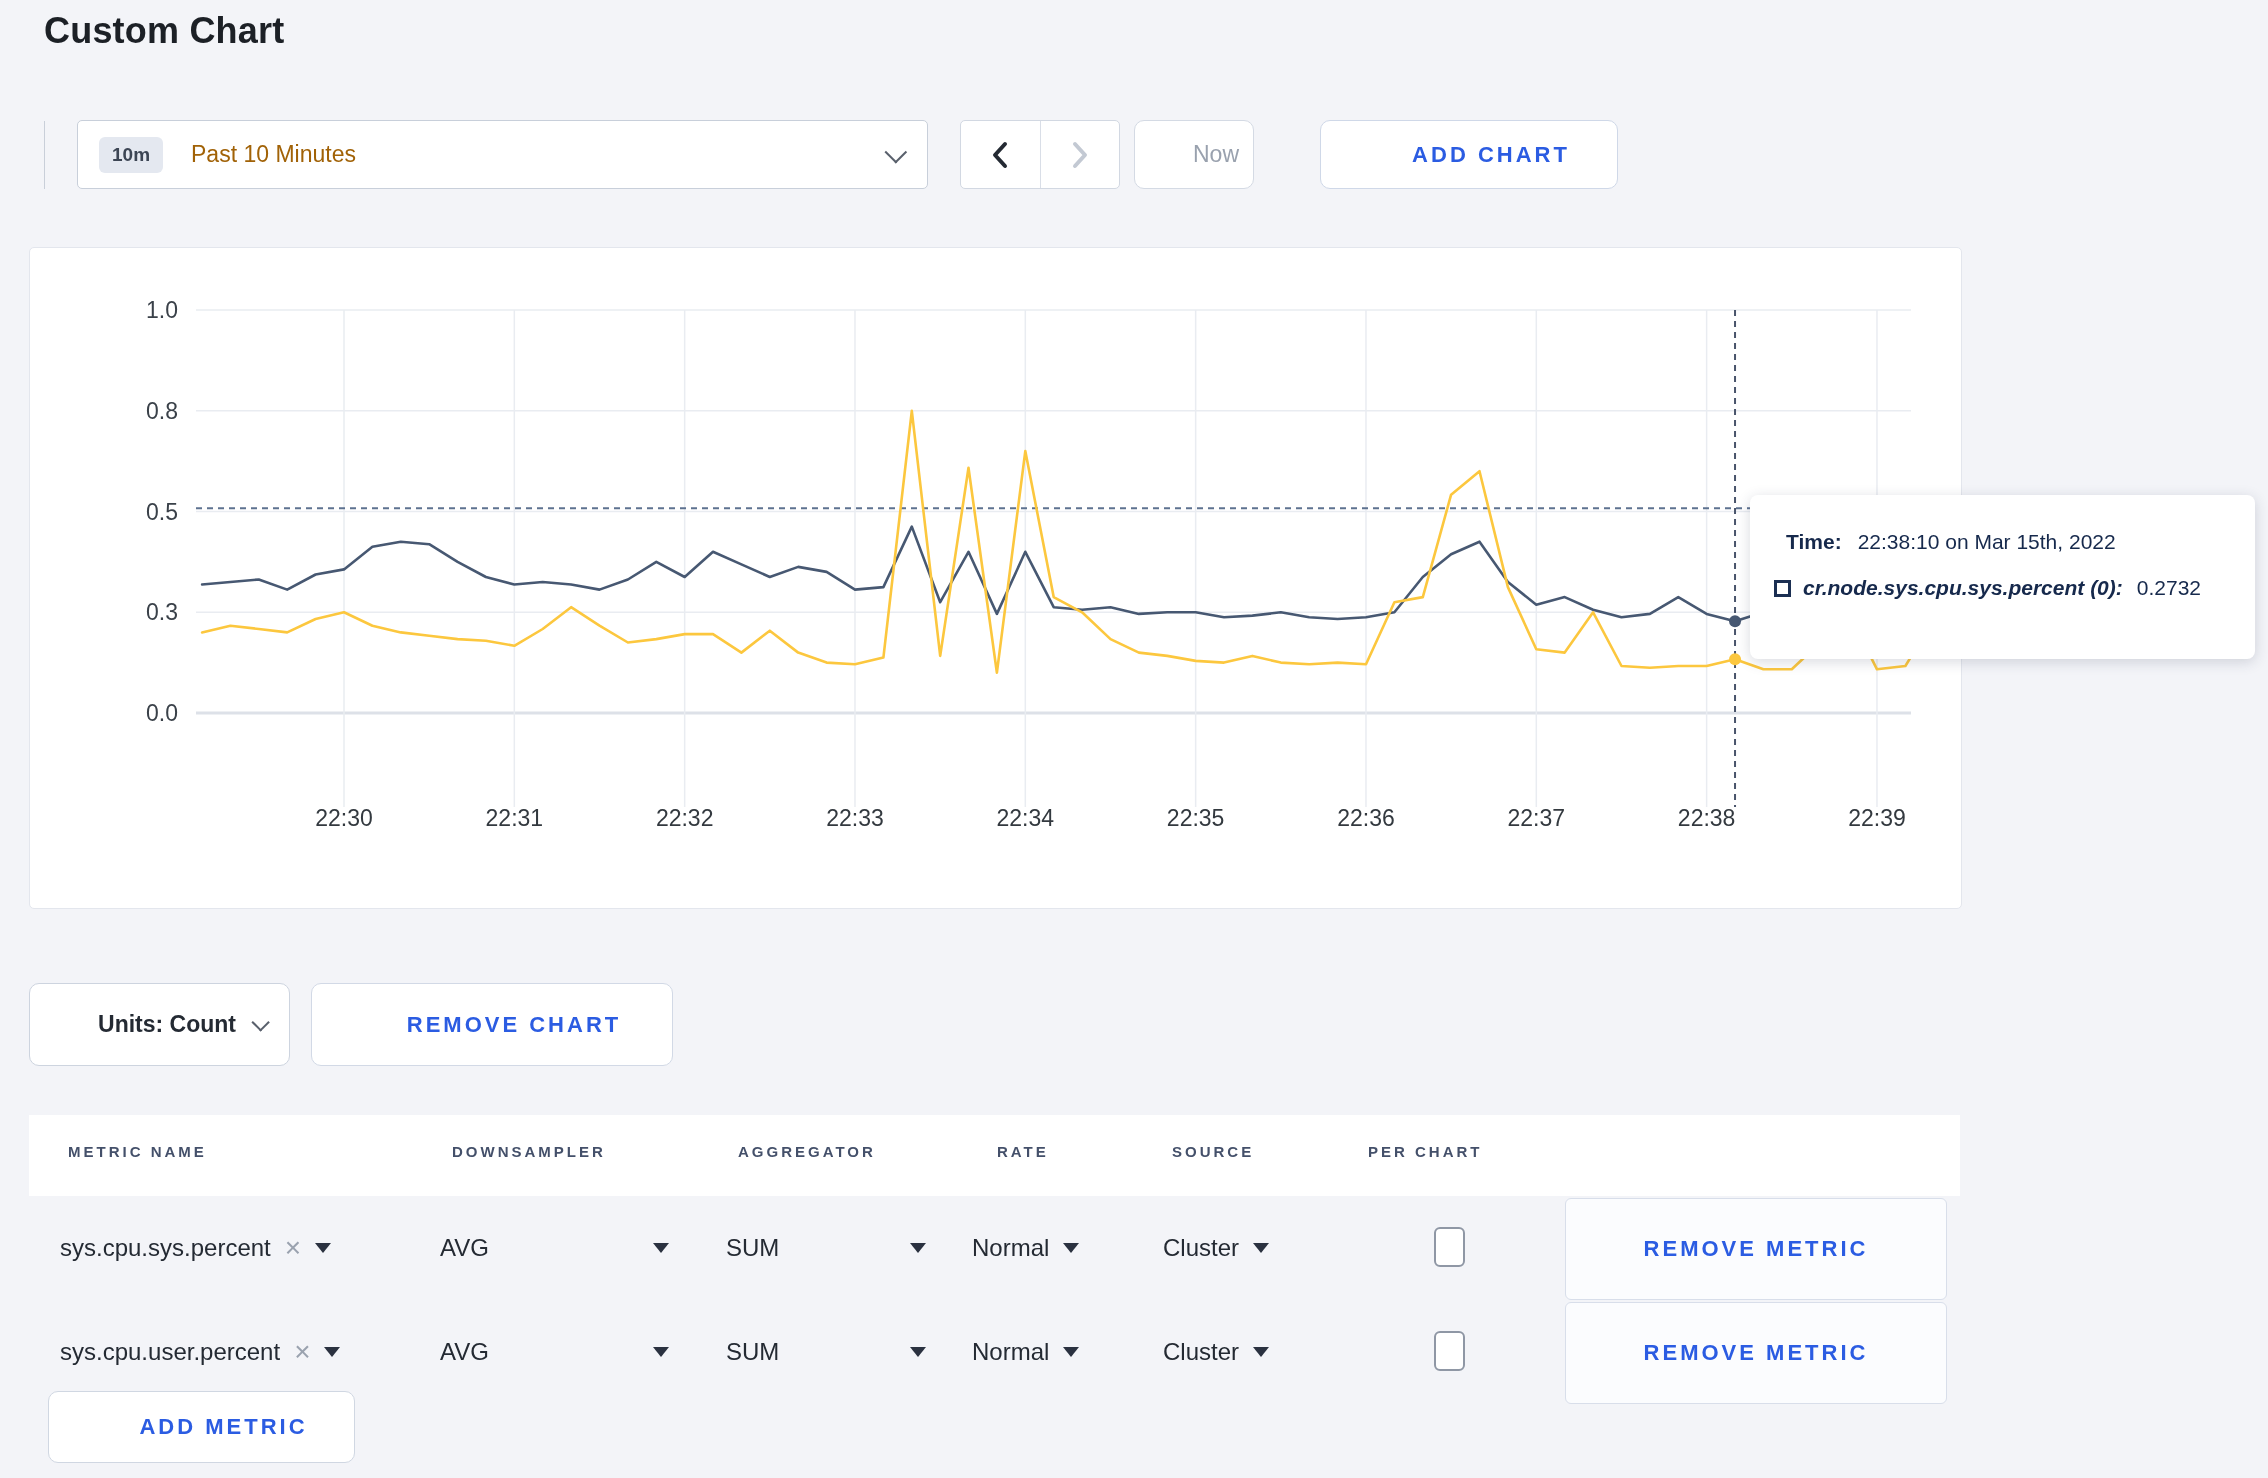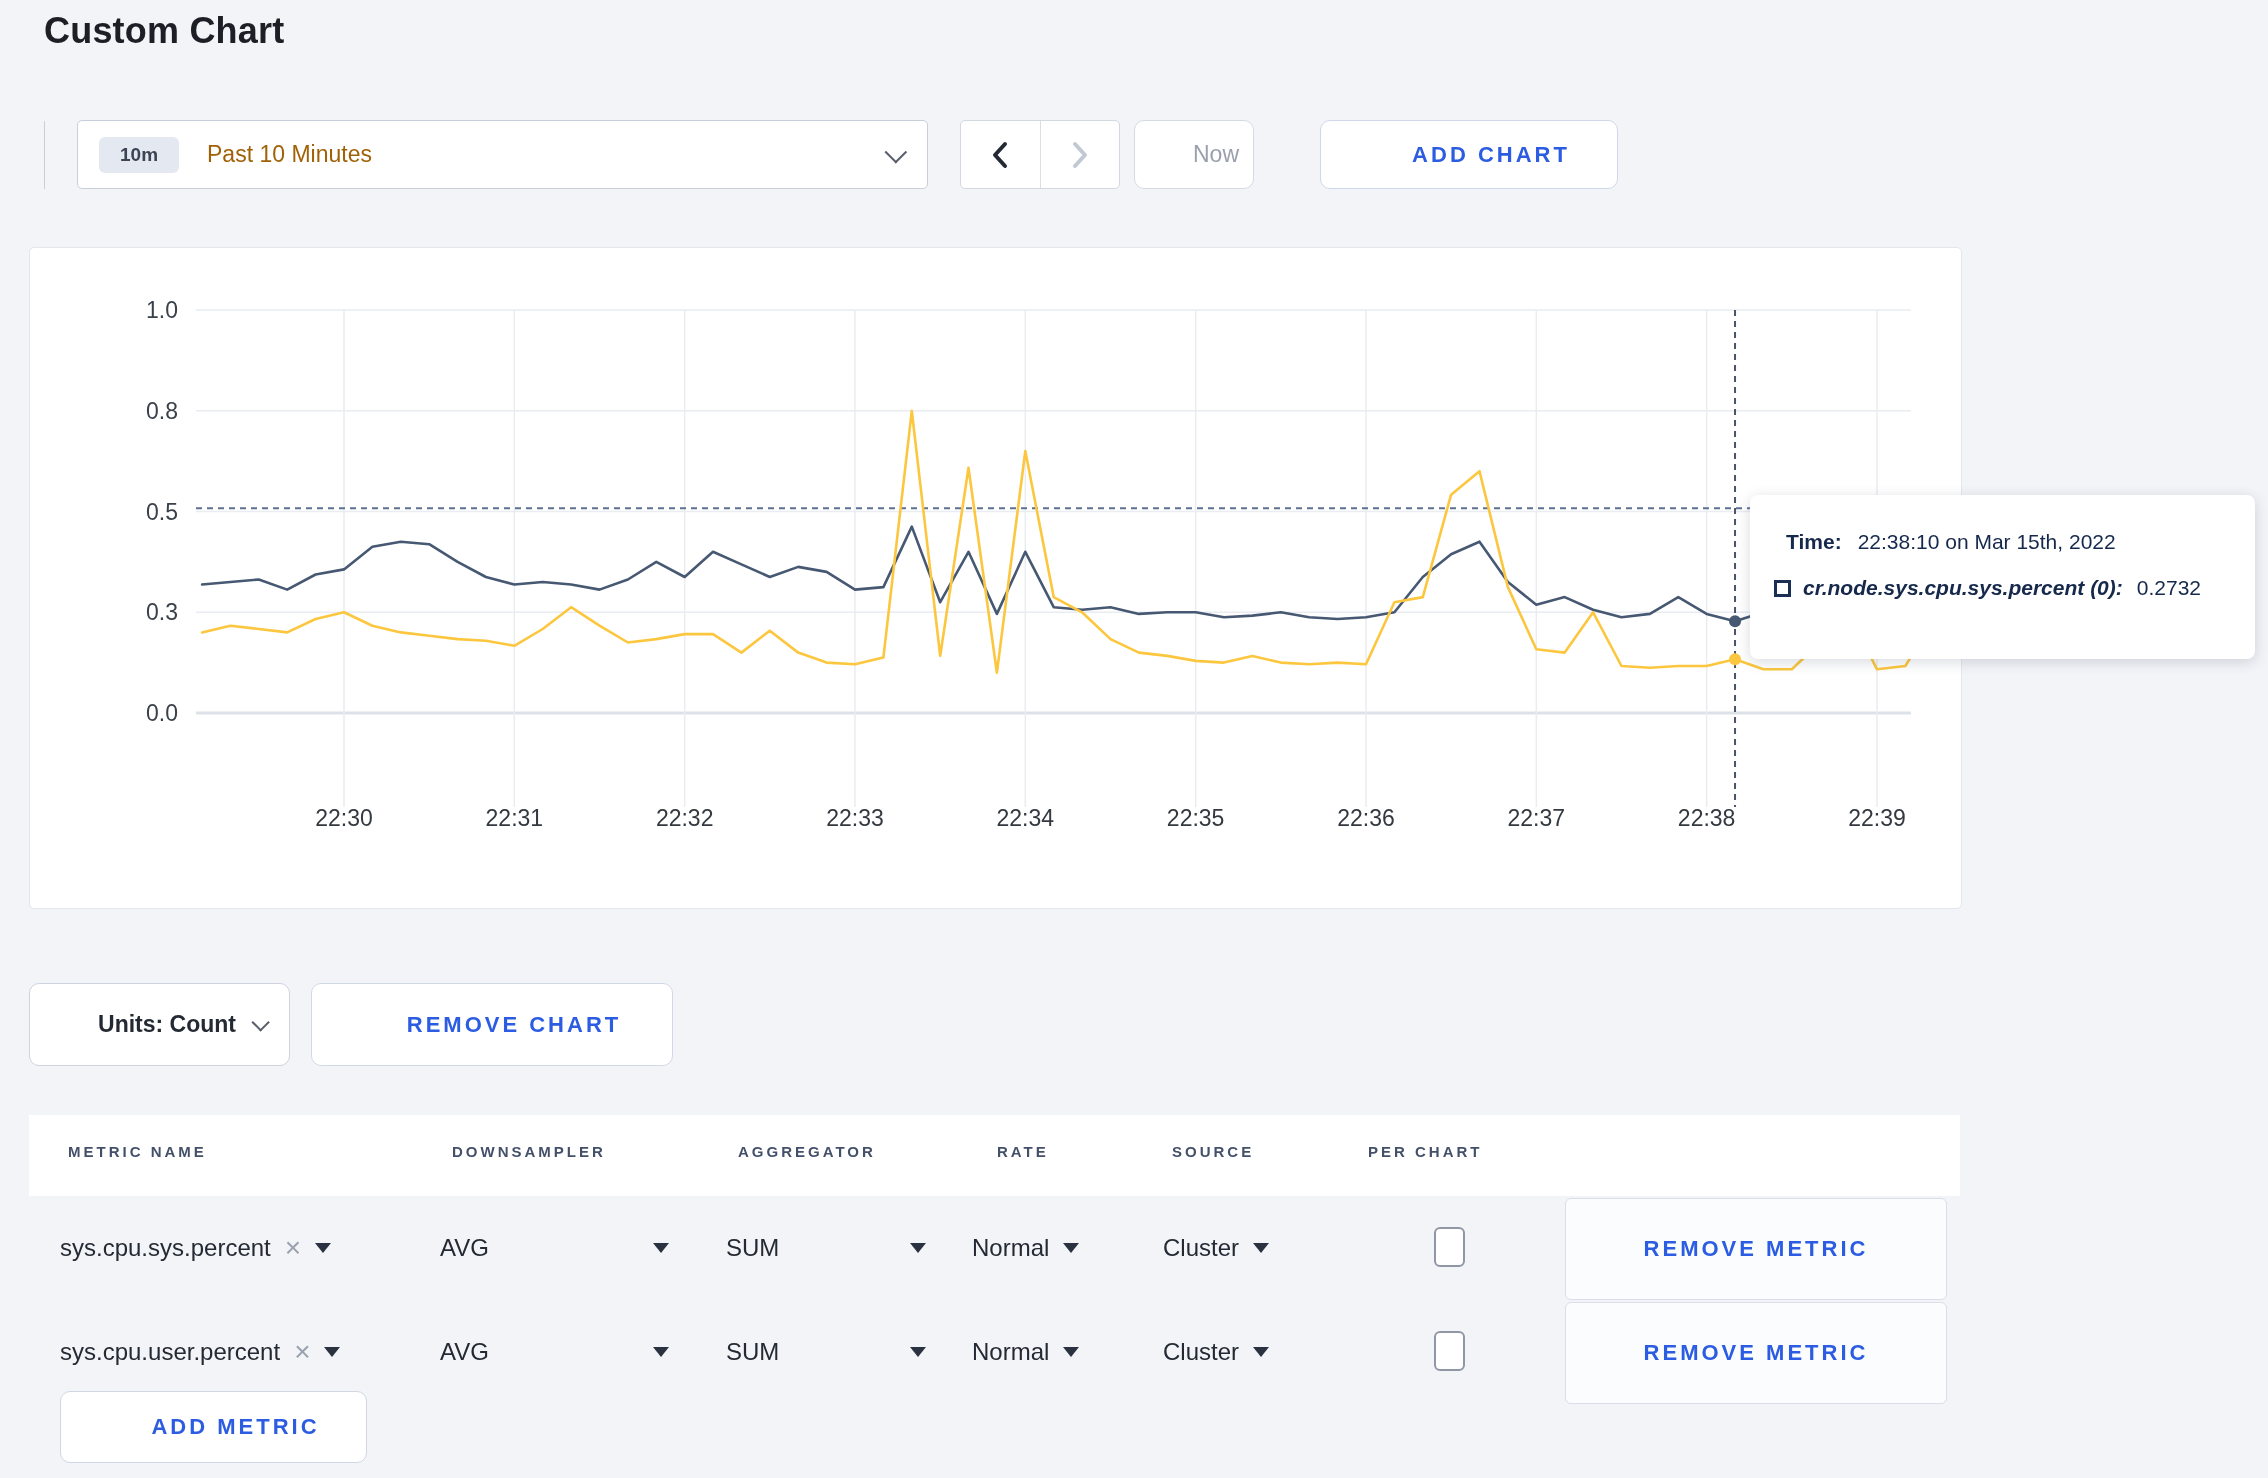--- a/index.html
+++ b/index.html
@@ -7,21 +7,21 @@
         font-family:"Liberation Sans",sans-serif;color:#242a33;overflow:hidden;}
   .abs{position:absolute;}
 
   
   .page-title{left:44px;top:10px;font-size:36px;font-weight:700;color:#1c2026;letter-spacing:.2px;}
 
   
   .toolbar-divider{left:44px;top:121px;width:1px;height:68px;background:#c9cfd9;}
   .range-select{left:77px;top:120px;width:851px;height:69px;background:#fff;border:1px solid #c8cfda;
         border-radius:5px;display:flex;align-items:center;cursor:pointer;box-sizing:border-box;}
-  .range-badge{margin-left:21px;background:#e4e8f0;border-radius:6px;padding:7px 21px;
+  .range-badge{margin-left:21px;background:#e4e8f0;border-radius:6px;padding:7px 13px;
         font-size:19px;font-weight:700;color:#3c4554;}
   .range-label{margin-left:28px;font-size:23px;color:#a16207;}
   .chev-down{margin-left:auto;margin-right:26px;width:14px;height:14px;border-right:2px solid #59606c;
         border-bottom:2px solid #59606c;transform:rotate(45deg) translateY(-4px);}
   .nav-group{left:960px;top:120px;width:160px;height:69px;background:#fff;border:1px solid #d2d8e2;
         border-radius:5px;display:flex;box-sizing:border-box;}
   .nav-btn{flex:1;display:flex;align-items:center;justify-content:center;cursor:pointer;}
   .nav-btn + .nav-btn{border-left:1px solid #d9dee7;}
   .nav-btn svg{display:block;}
   .btn-outline{background:#fff;border:1px solid #d4dae4;border-radius:10px;display:flex;
@@ -58,21 +58,21 @@
   .mrow{left:29px;width:1931px;height:104px;}
   .mcell{position:absolute;top:0;height:104px;display:flex;align-items:center;font-size:24px;color:#242a33;}
   .x-icon{color:#9aa2af;font-size:28px;margin-left:14px;cursor:pointer;line-height:1;}
   .caret{width:0;height:0;border-left:8px solid transparent;border-right:8px solid transparent;
         border-top:10px solid #2a3140;margin-left:14px;}
   .caret.abs-c{position:absolute;top:47px;}
   .checkbox{position:absolute;left:1405px;top:31px;width:31px;height:40px;background:#fff;
         border:2px solid #8f97a5;border-radius:6px;box-sizing:border-box;cursor:pointer;}
   .remove-metric-btn{position:absolute;left:1536px;top:2px;width:380px;height:100px;background:#fbfcfe;
         border:1px solid #d8deea;border-radius:6px;display:flex;align-items:center;justify-content:center;cursor:pointer;}
-  .add-metric-btn{left:60px;top:1391px;width:307px;height:72px;background:#fff;border-color:#d0d7e2;}
+  .add-metric-btn{left:48px;top:1391px;width:307px;height:72px;background:#fff;border-color:#d0d7e2;}
 </style>
 </head>
 <body>
 
 <div class="page">
 
   <div class="abs page-title">Custom Chart</div>
 
   <div class="abs toolbar-divider"></div>
   <div class="abs range-select">

